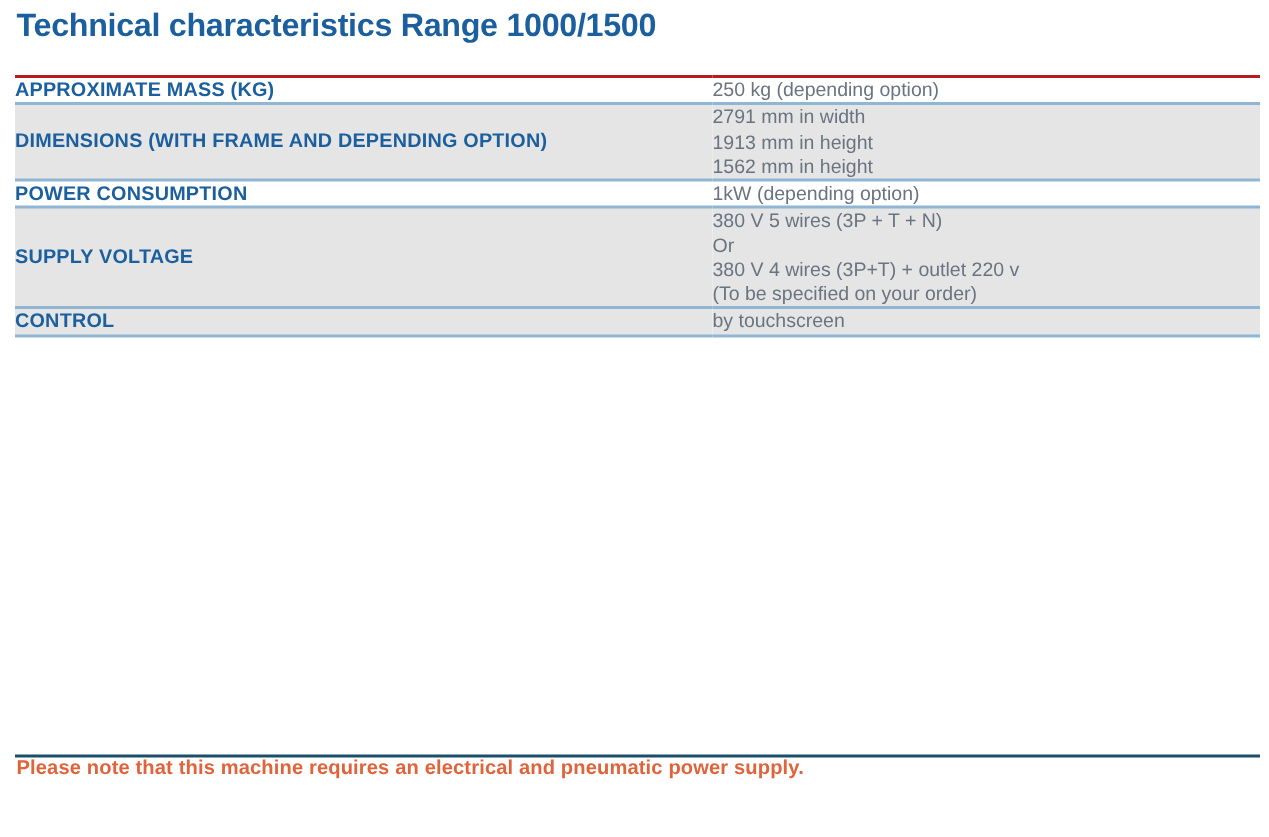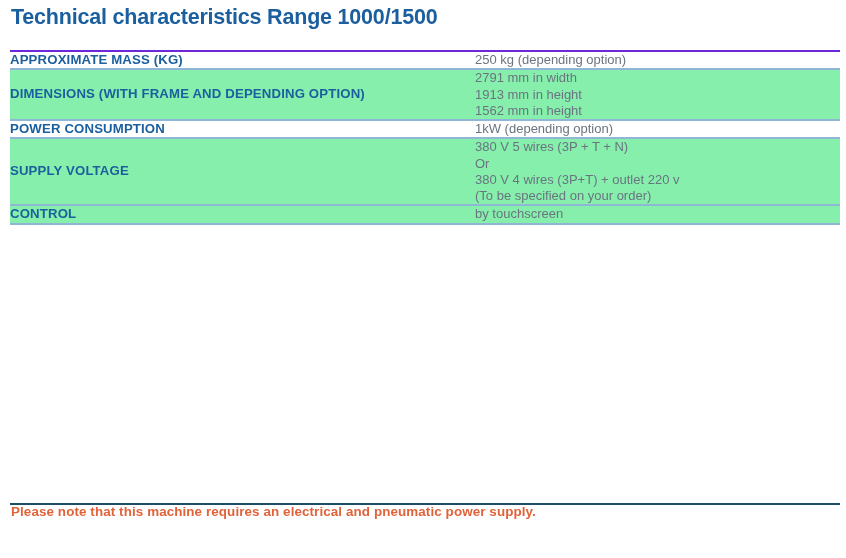--- a/index.html
+++ b/index.html
@@ -39,26 +39,26 @@
     left: 10px;
     top: 50px;
     width: 830px;
     border-collapse: collapse;
     table-layout: fixed;
   }
   .spec-table col.c-label { width: 465px; }
   .spec-table col.c-value { width: 365px; }
 
   .spec-table tr.row > td {
-    border-top: 2px solid #6d28d9;
+    border-top: 2px solid #b91c1c;
     padding: 0;
     vertical-align: middle;
   }
   .spec-table tr.row.shaded > td {
-    background: #86efac;
+    background: #e5e5e5;
     border-top: 2px solid #8fb6d4;
     border-bottom: 2px solid #8fb6d4;
   }
   .spec-table tr.row.shaded + tr.row > td {
     border-top: none;
   }
 
   .cell-label {
     padding: 9px 8px 9px 6px;
     color: #1b5f9e;

